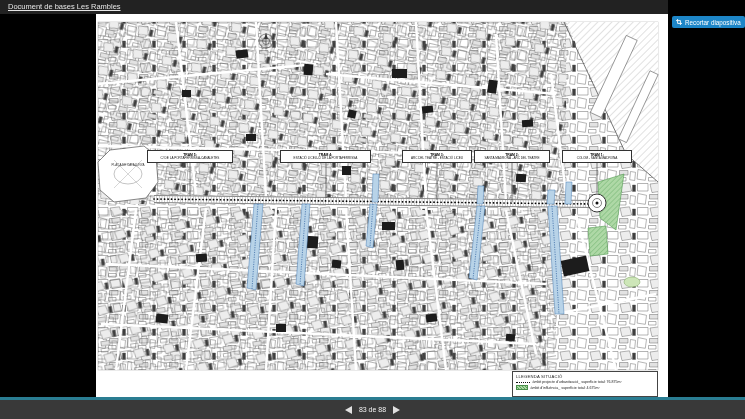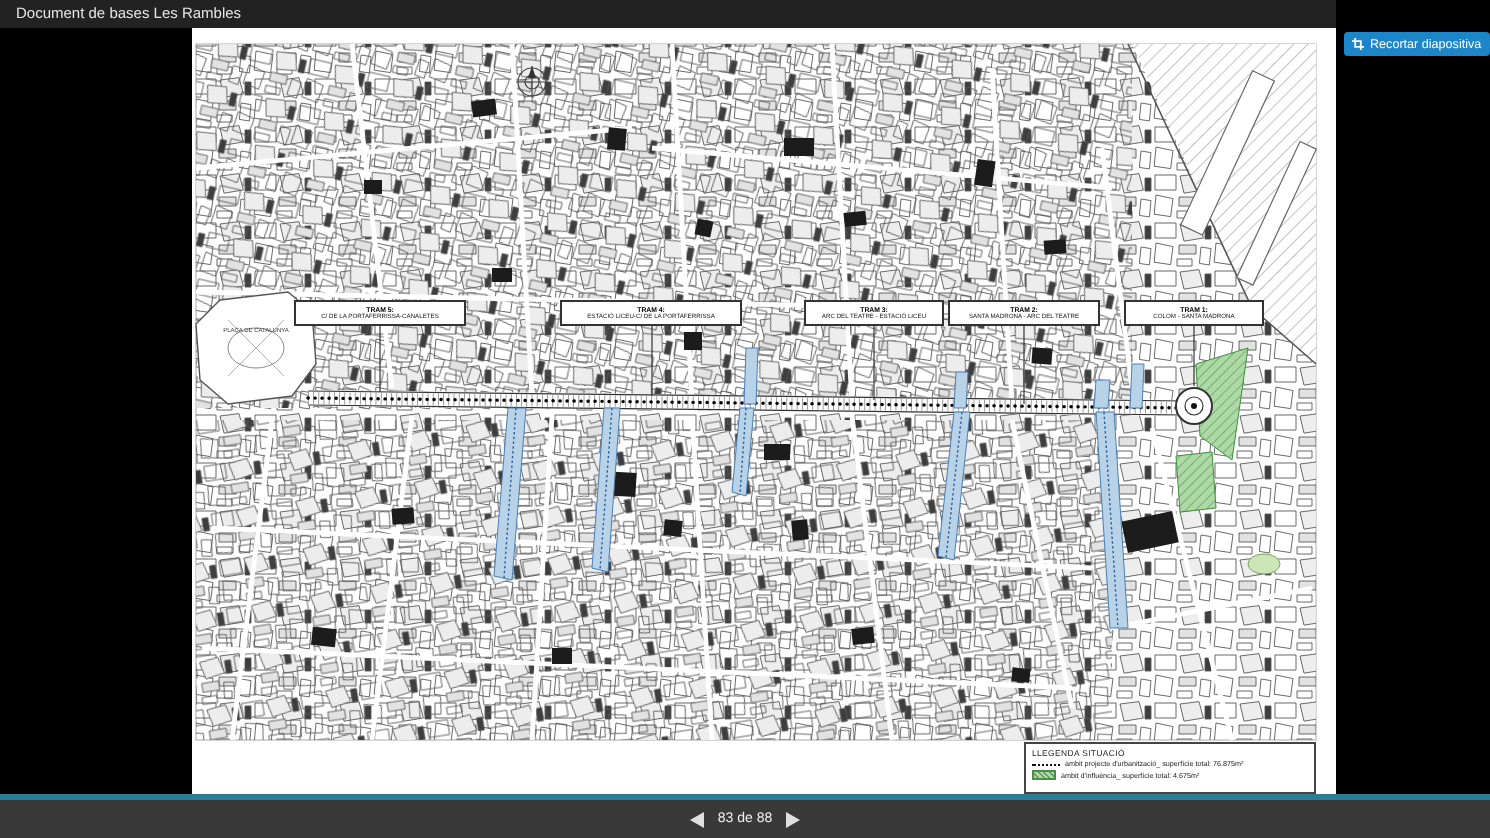--- a/index.html
+++ b/index.html
@@ -5,21 +5,21 @@
   html,body{margin:0;padding:0;}
   body{
     width:745px;height:419px;position:relative;overflow:hidden;
     background:#000;font-family:"Liberation Sans", sans-serif;
     -webkit-font-smoothing:antialiased;
   }
   
   .topbar{
     position:absolute;left:0;top:0;width:668px;height:14px;
     background:#222;color:#e6e6e6;font-size:7.5px;line-height:14px;
-    padding-left:8px;box-sizing:border-box;white-space:nowrap;
+    padding-left:8px;box-sizing:border-box;white-space:nowrap;text-decoration:underline;
   }
   .right-gutter{position:absolute;left:668px;top:0;width:77px;height:397px;background:#000;}
   .crop-btn{
     position:absolute;left:672px;top:16px;height:12px;padding:0 4px;
     background:#1d86c8;border-radius:2px;color:#fff;font-size:6.3px;
     display:flex;align-items:center;gap:3px;border:none;cursor:pointer;
   }
   .crop-btn svg{display:block;}
   .divider{position:absolute;left:0;top:397px;width:745px;height:3px;background:#2a7d92;}
   .bottombar{

